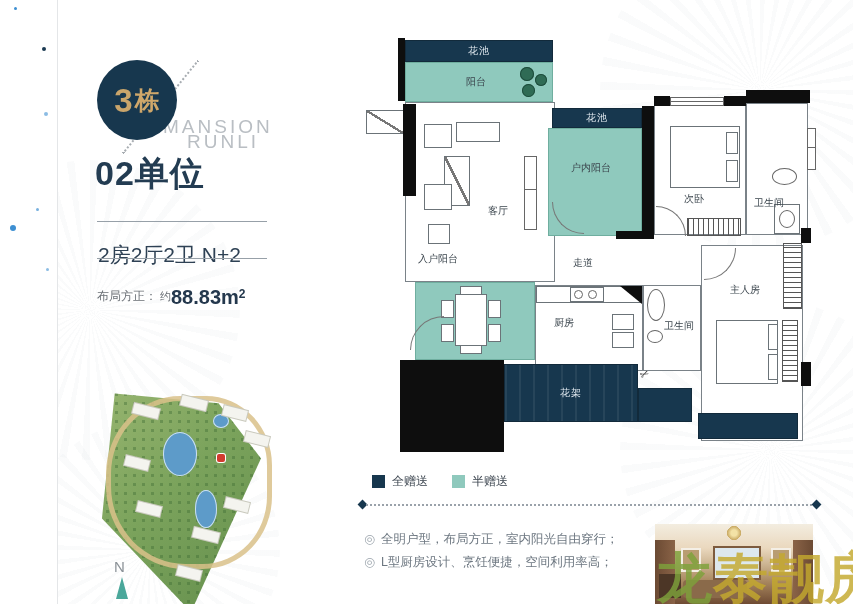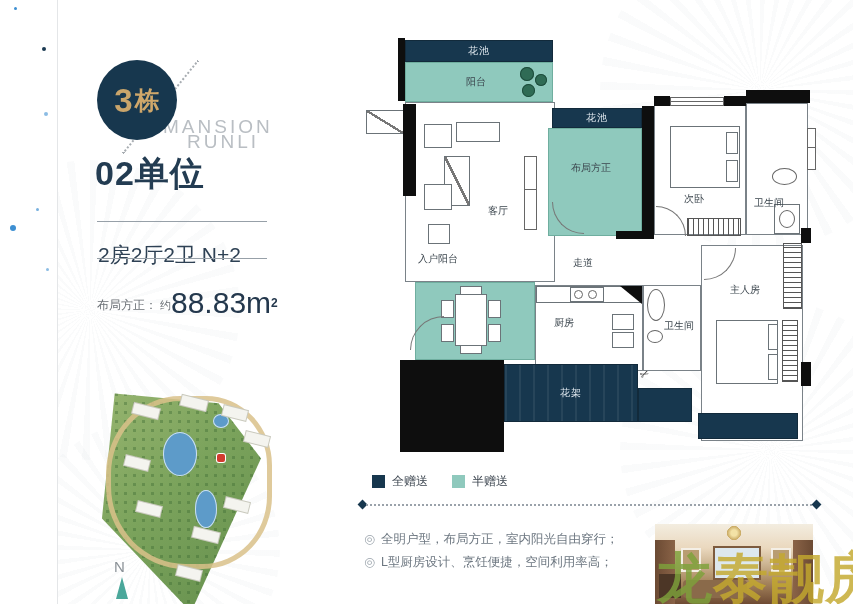--- a/index.html
+++ b/index.html
@@ -17,21 +17,21 @@
   .badge .chr{color:#cfa76a;font-size:25px;font-weight:bold;line-height:1;margin-left:2px;}
   .diag-dots{position:absolute;left:122px;top:153px;width:120px;border-top:2px dotted #a8adb2;
              transform:rotate(-51deg);transform-origin:left top;z-index:1;}
   .brand{position:absolute;color:#b9bec3;font-size:19px;letter-spacing:3px;}
   .unit-title{position:absolute;left:95px;top:151px;font-size:34px;font-weight:800;color:#233c52;letter-spacing:1px;}
   .rule{position:absolute;left:97px;width:170px;border-top:1px solid #97a0a8;height:0;}
   .unit-spec{position:absolute;left:98px;top:227px;font-size:21px;color:#2e4154;margin-top:14px;}
   .area{position:absolute;left:97px;top:286px;white-space:nowrap;}
   .area .lbl{font-size:12px;color:#6b7076;vertical-align:4px;}
   .area .apx{font-size:11px;color:#6b7076;vertical-align:4px;margin-left:3px;}
-  .area .val{font-size:30px;font-weight:normal;color:#24384d;text-align:right;}
+  .area .val{font-size:20px;font-weight:bold;color:#24384d;text-align:right;}
   .area sup{font-size:12px;font-weight:bold;color:#24384d;}
 
   
   .siteplan{position:absolute;left:85px;top:372px;width:212px;height:240px;}
   .sp-shape{position:absolute;inset:0;clip-path:polygon(14% 9%,63% 13%,83% 36%,50% 100%,8% 61%);
             background:linear-gradient(135deg,#9cb873 0%,#7ba35c 45%,#5f8a49 100%);}
   .sp-road{position:absolute;inset:10% 12% 18% 10%;border:5px solid #d9c189;border-radius:45% 40% 42% 48%;opacity:.85;}
   .sp-trees{position:absolute;inset:0;clip-path:polygon(14% 9%,63% 13%,83% 36%,50% 100%,8% 61%);
             background:radial-gradient(#3c6a32 1.4px,transparent 2px);background-size:9px 9px;opacity:.4;}
   .sp-pond{position:absolute;background:#5d9bc9;border-radius:50%;box-shadow:0 0 0 1px #cfe2ee inset;}
@@ -154,21 +154,21 @@
   <div class="furn diagfill" style="left:86px;top:128px;width:26px;height:50px;"></div>
   <div class="furn" style="left:66px;top:156px;width:28px;height:26px;"></div>
   <div class="furn" style="left:70px;top:196px;width:22px;height:20px;"></div>
   <div class="win" style="left:166px;top:128px;width:13px;height:74px;"></div>
   <div class="rlabel" style="left:130px;top:176px;">客厅</div>
 
   <div class="dark" style="left:194px;top:80px;width:90px;height:20px;">
     <span>花池</span>
   </div>
   <div class="teal" style="left:190px;top:100px;width:94px;height:108px;"></div>
-  <div class="rlabel" style="left:213px;top:133px;">布局方正</div>
+  <div class="rlabel" style="left:213px;top:133px;">户内阳台</div>
   <div class="wall" style="left:284px;top:78px;width:12px;height:130px;"></div>
   <div class="wall" style="left:258px;top:203px;width:38px;height:8px;"></div>
   <div class="arc" style="left:194px;top:174px;width:32px;height:32px;border-left:1px solid #777;border-bottom:1px solid #777;border-radius:0 0 0 100%;"></div>
 
   <div class="room" style="left:296px;top:75px;width:92px;height:132px;"></div>
   <div class="wall" style="left:296px;top:68px;width:16px;height:10px;"></div>
   <div class="win" style="left:312px;top:69px;width:54px;height:9px;"></div>
   <div class="wall" style="left:366px;top:68px;width:22px;height:10px;"></div>
   <div class="furn" style="left:312px;top:98px;width:70px;height:62px;"></div>
   <div class="furn" style="left:368px;top:104px;width:12px;height:22px;"></div>

